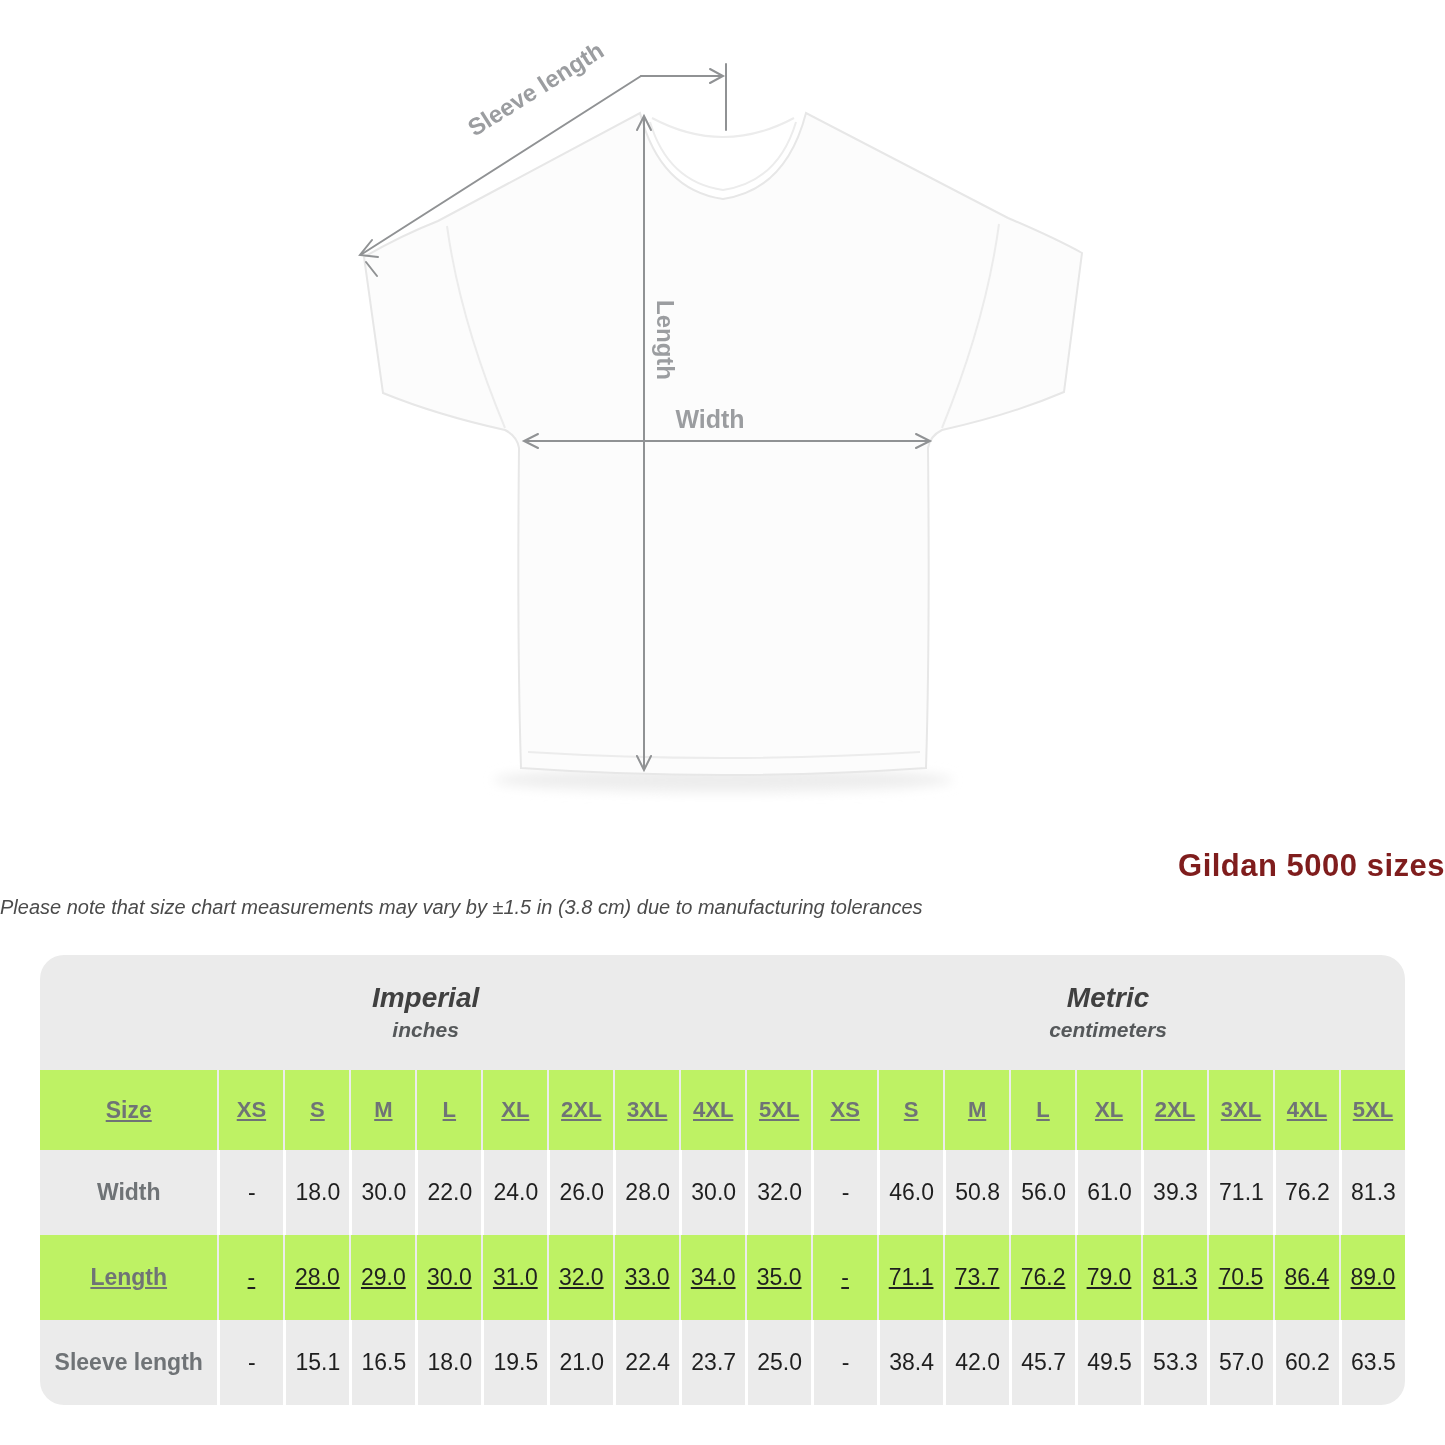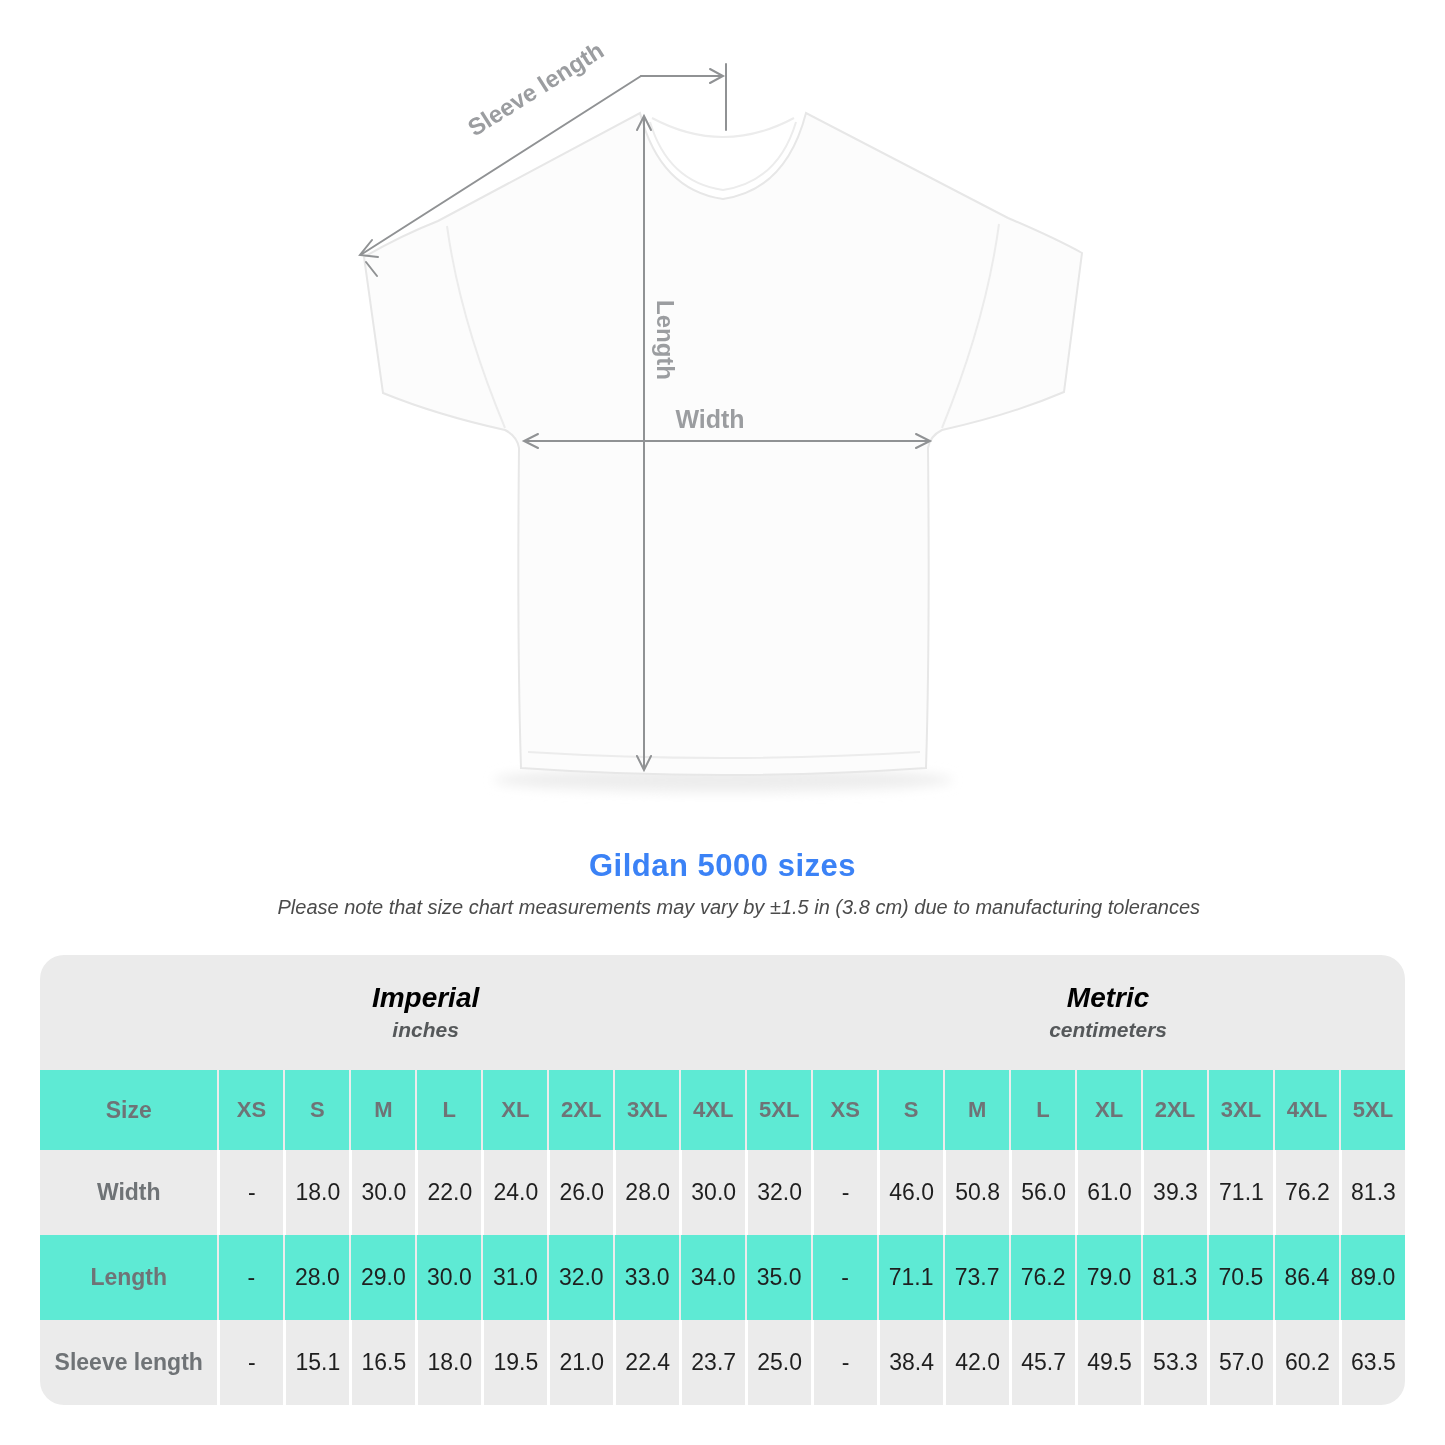--- a/index.html
+++ b/index.html
@@ -1,33 +1,33 @@
 <!DOCTYPE html>
 <html><head>
 <meta charset="utf-8">
 <style>
   html,body{margin:0;padding:0;background:#fff;}
   .page{position:relative;width:1445px;height:1445px;background:#fff;overflow:hidden;
         font-family:"Liberation Sans", sans-serif;}
   .diagram{position:absolute;left:0;top:0;}
-  .title{position:absolute;left:0;top:848px;width:1445px;text-align:center;
-         font-size:31px;font-weight:bold;color:#3b82f6;letter-spacing:.5px;}
-  .note{position:absolute;left:0;top:896px;width:1200px;text-align:right;
+  .title{position:absolute;left:0;top:848px;width:1445px;text-align:right;
+         font-size:31px;font-weight:bold;color:#7f1d1d;letter-spacing:.5px;}
+  .note{position:absolute;left:0;top:896px;width:1200px;text-align:left;
         font-style:italic;font-size:20px;color:#4b4b4b;}
   .table-wrap{position:absolute;left:40px;top:955px;width:1365px;height:450px;
               border-radius:24px;overflow:hidden;background:#fff;}
   table{width:100%;height:100%;border-collapse:separate;border-spacing:0;table-layout:fixed;}
   col.size{width:13%;}
   td,th{padding:0;text-align:center;vertical-align:middle;}
   tr.band th{background:#ebebeb;height:115px;border:none;}
-  .gname{font-size:28px;font-weight:bold;font-style:italic;color:#000000;line-height:1.25;}
+  .gname{font-size:28px;font-weight:bold;font-style:italic;color:#404040;line-height:1.25;}
   .gunit{font-size:21px;font-style:italic;color:#55585a;line-height:1.4;}
   tr.sizerow td{height:80px;}
   tr.datarow td{height:85px;}
-  tr.white td{background:#5eead4;border-left:2px solid #ececec;}
+  tr.white td{background:#bef264;border-left:2px solid #ececec;text-decoration:underline;}
   tr.gray td{background:#ebebeb;border-left:3px solid #fff;}
   tr td:first-child{border-left:none;}
   .rowlabel{font-weight:bold;color:#6f7376;font-size:23px;}
   .szhead{font-weight:bold;color:#6f7376;font-size:22px;}
   .val{color:#1f1f1f;font-size:23px;}
   .ann{stroke:#909294;stroke-width:2;fill:none;stroke-linecap:round;}
   .annlabel{fill:#9b9da0;font-weight:bold;font-family:"Liberation Sans",sans-serif;}
   .shirt{fill:#fcfcfc;stroke:#e7e7e7;stroke-width:2;}
   .seam{fill:none;stroke:#ececec;stroke-width:2;}
 </style>

